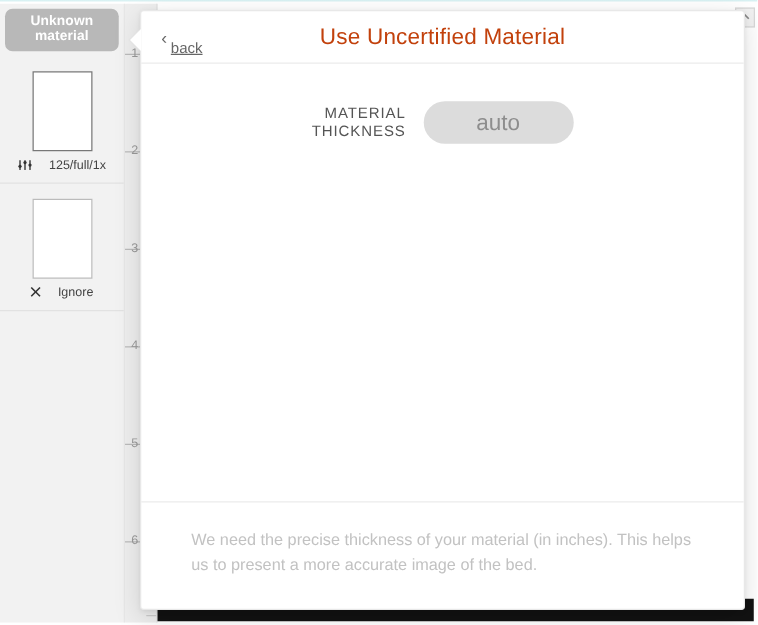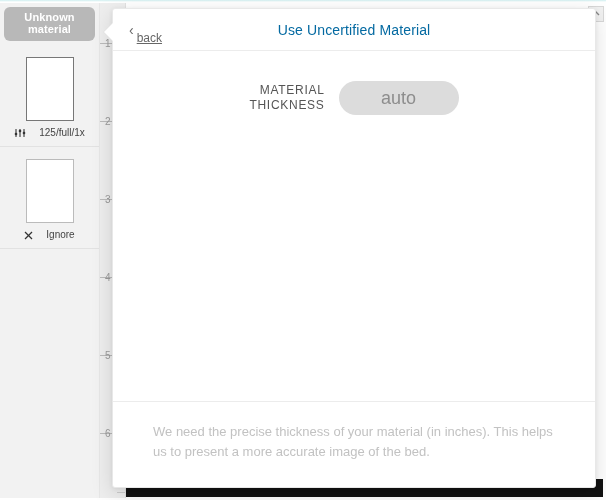--- a/index.html
+++ b/index.html
@@ -39,21 +39,21 @@
   }
   .thumb-wrap {
     padding: 6px 0 2px;
     border-bottom: 1px solid #e2e2e2;
   }
   .thumb {
     width: 48px; height: 64px; margin: 6px auto 4px;
     background: #fff; border: 1px solid #777;
   }
   .thumb-caption {
-    display: flex; align-items: flex-end; justify-content: center;
+    display: flex; align-items: flex-start; justify-content: center;
     gap: 13px; font-size: 10px; color: #444; padding: 2px 0 6px;
   }
   .thumb-caption .ico { display: inline-flex; }
 
   
   .ruler {
     position: absolute; left: 100px; top: 3px; width: 26px; height: 495px;
     background: #eeeeee;
     border-right: 1px solid #e2e2e2;
   }
@@ -95,21 +95,21 @@
     border-right: 9px solid #fff;
     filter: drop-shadow(-1px 0 0 #e2e2e2);
   }
   .panel-header {
     position: relative;
     height: 42px;
     display: flex; align-items: center; justify-content: center;
     border-bottom: 1px solid #ececec;
   }
   .panel-title {
-    font-size: 14px; color: #0369a1; letter-spacing: .01em;
+    font-size: 18px; color: #c2410c; letter-spacing: .01em;
   }
   .back-link {
     position: absolute; left: 16px; top: 0; bottom: 0;
     display: flex; align-items: center; gap: 3px;
     font-size: 12px; color: #666; cursor: pointer;
   }
   .back-link .caret { font-size: 14px; line-height: 1; color: #666; }
   .back-link .txt { text-decoration: underline; margin-top: 16px; }
   .panel-body {
     flex: 1 1 auto; padding: 30px 28px 10px;

